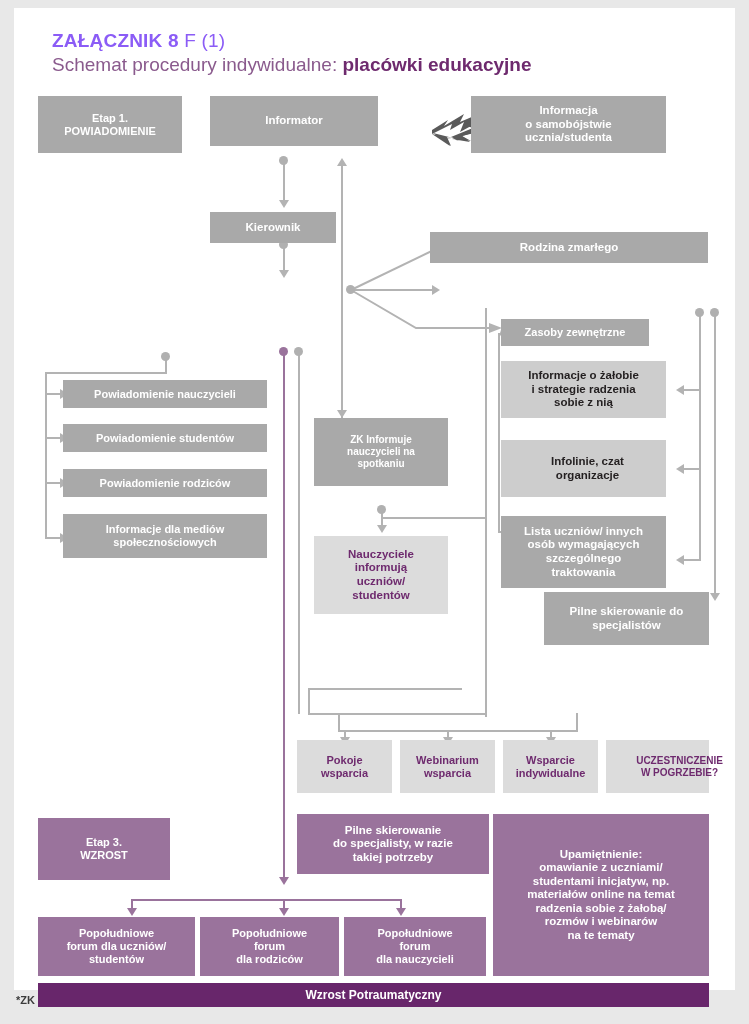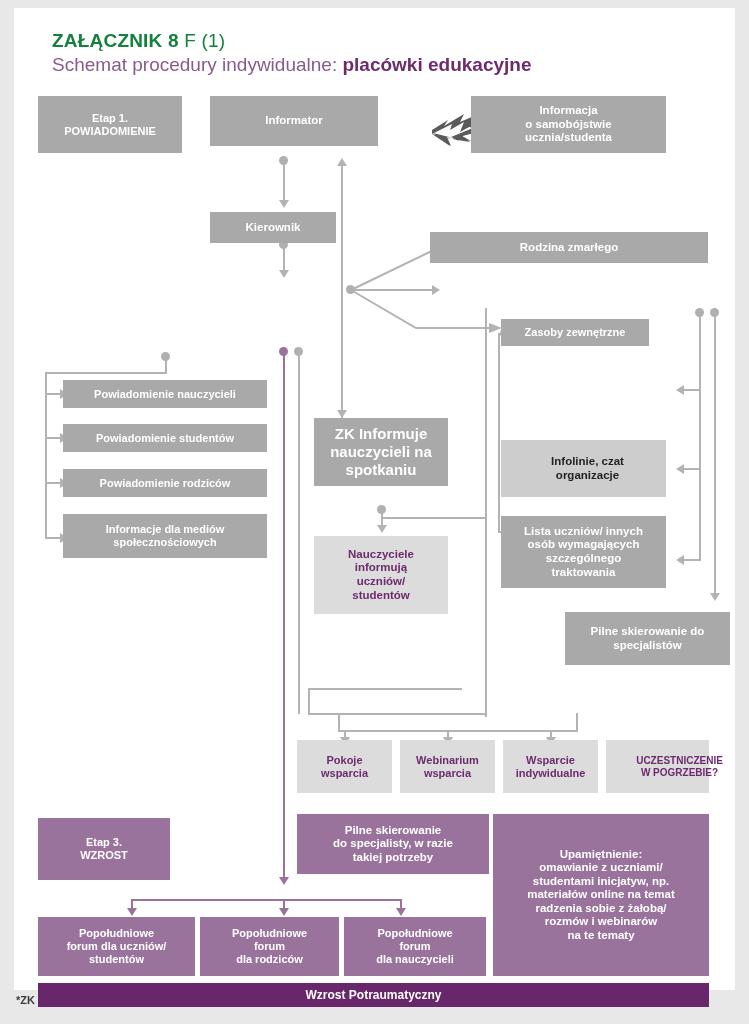--- a/index.html
+++ b/index.html
@@ -12,21 +12,21 @@
   }
   #page {
     position:absolute; left:0; top:0; width:749px; height:1024px;
   }
   #card {
     position:absolute; left:14px; top:8px; width:721px; height:982px;
     background:#ffffff;
   }
   
   #title-wrap { position:absolute; left:38px; top:22px; width:660px; }
-  .t1 { font-size:19px; color:#15803d; letter-spacing:0.2px; line-height:22px; white-space:nowrap;}
+  .t1 { font-size:19px; color:#8b5cf6; letter-spacing:0.2px; line-height:22px; white-space:nowrap;}
   .t1 b { font-weight:bold; }
   .t1 .reg { font-weight:normal; }
   .t2 { font-size:19px; color:#8a5a8d; line-height:23px; white-space:nowrap; margin-top:1px;}
   .t2 b { color:#6e2a6e; font-weight:bold; }
 
   
   .box {
     position:absolute;
     display:flex; align-items:center; justify-content:center;
     text-align:center;
@@ -218,56 +218,63 @@
   <div class="box gray" style="left:49px; top:461px; width:204px; height:28px; font-size:11px;">
     <span>Powiadomienie rodziców</span>
   </div>
   <div class="box gray" style="left:49px; top:506px; width:204px; height:44px; font-size:11px;">
     <span>
       <span>Informacje dla mediów</span><br>
       <span>społecznościowych</span>
     </span>
   </div>
 
-  <div class="box gray" style="left:300px; top:410px; width:134px; height:68px; font-size:15px;">
+  <div class="box gray" style="left:300px; top:410px; width:134px; height:68px; font-size:10px;">
     <span>
       <span>ZK Informuje</span><br>
       <span>nauczycieli na</span><br>
       <span>spotkaniu</span>
     </span>
   </div>
 
   <div class="box lgray2" style="left:300px; top:528px; width:134px; height:78px; font-size:11.5px; color:#6e2a6e;">
     <span>
       <span>Nauczyciele</span><br>
       <span>informują</span><br>
       <span>uczniów/</span><br>
       <span>studentów</span>
     </span>
   </div>
 
 
+  <div class="box lgray" style="left:487px; top:353px; width:165px; height:57px; font-size:11.5px;">
+    <span>
+      <span>Informacje o żałobie</span><br>
+      <span>i strategie radzenia</span><br>
+      <span>sobie z nią</span>
+    </span>
+  </div>
 
   <div class="box lgray" style="left:487px; top:432px; width:165px; height:57px; font-size:11.5px;padding-left:12px;">
     <span>
       <span>Infolinie, czat</span><br>
       <span>organizacje</span>
     </span>
   </div>
 
   <div class="box gray" style="left:487px; top:508px; width:165px; height:72px; font-size:11.5px;">
     <span>
       <span>Lista uczniów/ innych</span><br>
       <span>osób wymagających</span><br>
       <span>szczególnego</span><br>
       <span>traktowania</span>
     </span>
   </div>
 
-  <div class="box gray" style="left:530px; top:604px; width:165px; height:53px; font-size:11.5px;margin-left:21px;">
+  <div class="box gray" style="left:530px; top:584px; width:165px; height:53px; font-size:11.5px;">
     <span>
       <span>Pilne skierowanie do</span><br>
       <span>specjalistów</span>
     </span>
   </div>
 
 
   <div class="box lgray2" style="left:283px; top:732px; width:95px; height:53px; font-size:11px;">
     <span>
       <span>Pokoje</span><br>

